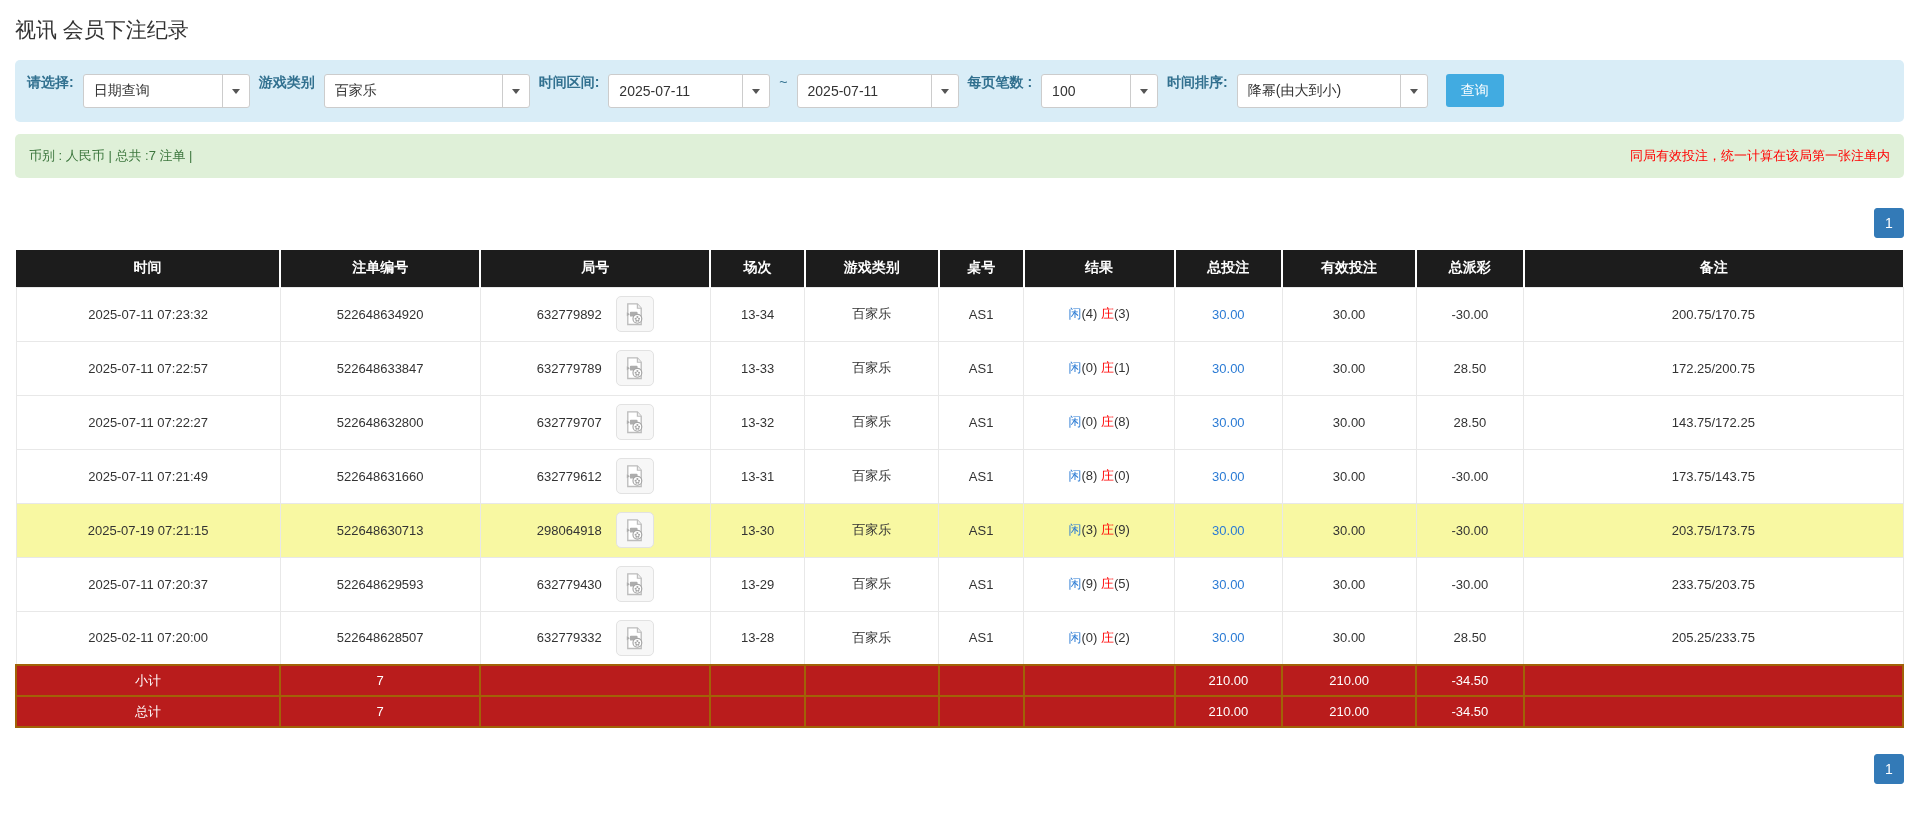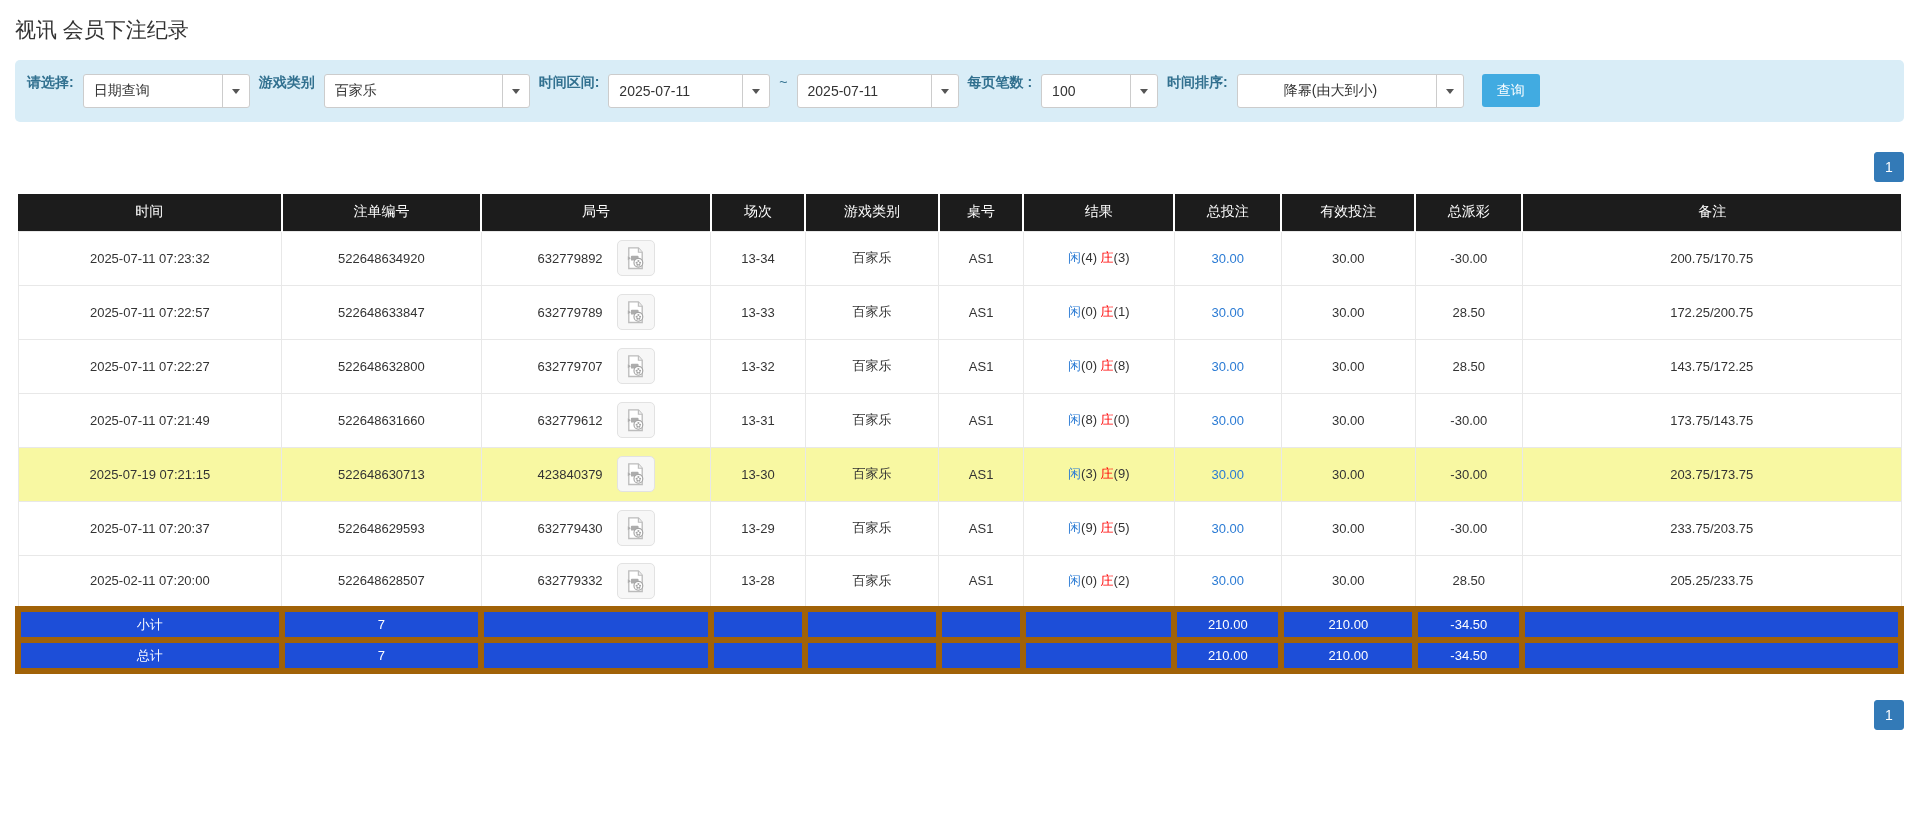--- a/index.html
+++ b/index.html
@@ -19,21 +19,21 @@
   .selectbox .txt { display: flex; align-items: center; padding: 16px 10px;
     font-size: 14px; color: #333; }
   .selectbox .caret-seg { width: 27px; border-left: 1px solid #ccc;
     display: flex; align-items: center; justify-content: center; }
   .caret-down { width: 0; height: 0; border-left: 4px solid transparent;
     border-right: 4px solid transparent; border-top: 5px solid #555; }
   .w-select1 .txt { width: 138px; }
   .w-select2 .txt { width: 177px; }
   .w-date .txt   { width: 133px; }
   .w-pp .txt     { width: 88px; }
-  .w-sort .txt   { width: 162px; margin-left: 36px; }
+  .w-sort .txt   { width: 162px; }
   .tilde { color: #31708f; font-size: 14px; }
   .search-btn { background: #41abe1; color: #fff; border: none; border-radius: 3px;
     height: 33px; padding: 0 15px; font-size: 14px; cursor: pointer; margin-left: 9px; }
 
   
   .summary-bar { margin-top: 12px; background: #dff0d8; border-radius: 5px;
     padding: 13px 14px; display: flex; justify-content: space-between; align-items: center; }
   .summary-left { color: #3c763d; font-size: 13px; }
   .summary-right { color: #ff0000; font-size: 13px; }
 
@@ -41,28 +41,28 @@
   .pager-row { display: flex; justify-content: flex-end; margin-top: 30px; }
   .pager-row.bottom { margin-top: 26px; }
   .page-btn { width: 30px; height: 30px; background: #337ab7; color: #fff;
     border: 1px solid #337ab7; border-radius: 3px; font-size: 14px; cursor: pointer;
     display: flex; align-items: center; justify-content: center; }
 
   
   table.bets { width: 100%; border-collapse: collapse; margin-top: 12px;
     table-layout: fixed; }
   table.bets thead th { background: #1c1c1c; color: #fff; font-size: 14px;
-    font-weight: normal; height: 37px; border-right: 2px solid #fff;
+    font-weight: bold; height: 37px; border-right: 2px solid #fff;
     text-align: center; }
   table.bets thead th:last-child { border-right: none; }
   table.bets tbody td { height: 54px; text-align: center; font-size: 13px;
     color: #333; border: 1px solid #e8e8e8; background: #fff; }
   table.bets tbody tr.highlight td { background: #f8f8a2; }
-  table.bets tfoot td { height: 31px; background: #1d4ed8; color: #fff;
-    font-size: 13px; text-align: center; border: 6px solid #a16207; }
+  table.bets tfoot td { height: 31px; background: #b91c1c; color: #fff;
+    font-size: 13px; text-align: center; border: 2px solid #a16207; }
   .txt-blue { color: #2b7bd4; }
   .txt-red { color: #ff0000; }
   a.bet-link { color: #2b7bd4; text-decoration: none; cursor: pointer; }
 
   
   .round-wrap { display: inline-flex; align-items: center; gap: 14px; }
   .video-btn { width: 38px; height: 36px; background: #f7f7f7;
     border: 1px solid #e2e2e2; border-radius: 5px; cursor: pointer;
     display: inline-flex; align-items: center; justify-content: center; }
 </style>
@@ -117,20 +117,24 @@
     <div class="selectbox w-sort">
       <span class="txt">降幂(由大到小)</span>
       <span class="caret-seg">
           <span class="caret-down"></span>
         </span>
     </div>
 
     <button class="search-btn">查询</button>
   </div>
 
+  <div class="summary-bar">
+    <span class="summary-left">币别 : 人民币 | 总共 :7 注单 |</span>
+    <span class="summary-right">同局有效投注，统一计算在该局第一张注单内</span>
+  </div>
 
   <div class="pager-row">
     <button class="page-btn">1</button>
   </div>
 
   <table class="bets">
     <colgroup>
         <col style="width: 14%;">
         <col style="width: 10.6%;">
         <col style="width: 12.2%;">
@@ -272,21 +276,21 @@
           <td><span class="txt-blue">闲</span><span>(8) </span><span class="txt-red">庄</span><span>(0)</span></td>
           <td><a class="bet-link">30.00</a></td>
           <td>30.00</td>
           <td class="txt-red">-30.00</td>
           <td>173.75/143.75</td>
         </tr>
         <tr class="highlight">
           <td>2025-07-19 07:21:15</td>
           <td>522648630713</td>
           <td><span class="round-wrap">
-              <span>423840379</span>
+              <span>298064918</span>
               <button class="video-btn">
   <svg width="23" height="24" viewBox="0 0 24 25">
     <path d="M5 2 h10 l4 4.5 v17 H5 z" fill="#ffffff" stroke="#bcbcbc" stroke-width="1.4"></path>
     <path d="M15 2 v4.5 h4" fill="#eeeeee" stroke="#bcbcbc" stroke-width="1.2"></path>
     <path d="M8.2 10.2 h6 a1 1 0 0 1 1 1 v3 a1 1 0 0 1 -1 1 h-6 a1 1 0 0 1 -1 -1 v-3 a1 1 0 0 1 1 -1 z" fill="#adadad"></path>
     <path d="M7.2 12.7 l-3.2 -2.1 v4.2 z" fill="#adadad"></path>
     <circle cx="15" cy="17.5" r="4.6" fill="#ffffff" stroke="#a5a5a5" stroke-width="1.2"></circle>
     <circle cx="15" cy="15.6" r="1.1" fill="#a5a5a5"></circle>
     <circle cx="13.2" cy="17.4" r="1.1" fill="#a5a5a5"></circle>
     <circle cx="16.8" cy="17.4" r="1.1" fill="#a5a5a5"></circle>

